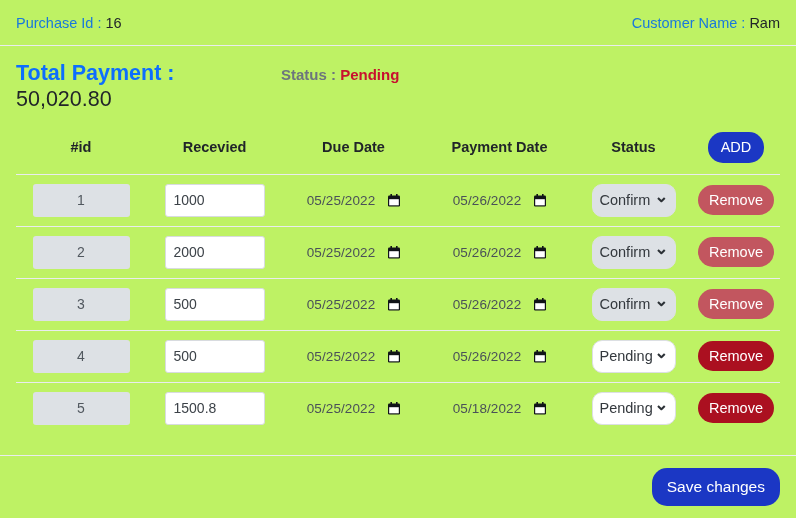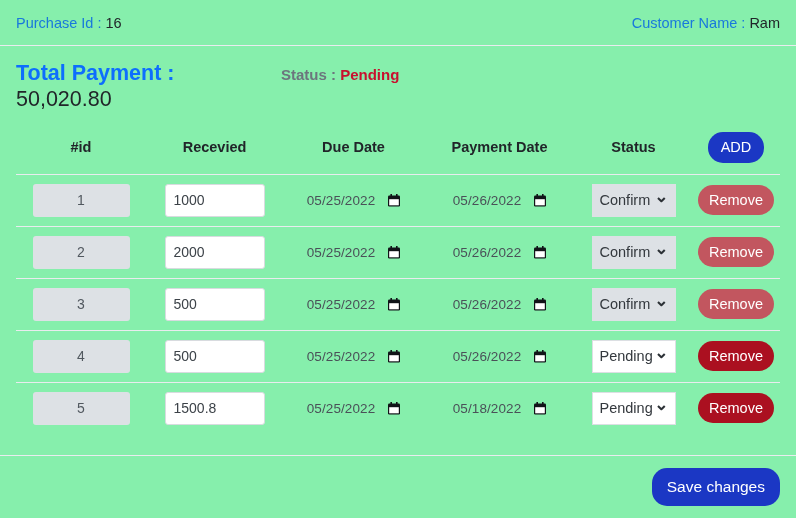--- a/index.html
+++ b/index.html
@@ -13,21 +13,21 @@
     font-family: "Liberation Sans", sans-serif;
     color: #212529;
     overflow: hidden;
   }
 
   .modal {
     width: 796px;
     height: 518px;
     display: flex;
     flex-direction: column;
-    background: #86efac;
+    background: #bef264;
   }
 
   
   .modal-topbar {
     height: 46px;
     box-sizing: border-box;
     border-bottom: 1px solid #e9ecef;
     display: flex;
     align-items: center;
     justify-content: space-between;
@@ -190,21 +190,21 @@
     height: 13px;
     position: relative;
   }
   .cal-icon svg { display: block; }
 
   
   .sel {
     width: 84px;
     height: 33px;
     box-sizing: border-box;
-    border-radius: 0;
+    border-radius: 10px;
     font-size: 14.5px;
     font-family: "Liberation Sans", sans-serif;
     color: #33383d;
     padding: 0 6px 0 7px;
     display: inline-flex;
     align-items: center;
     justify-content: space-between;
     cursor: pointer;
     overflow: hidden;
   }

